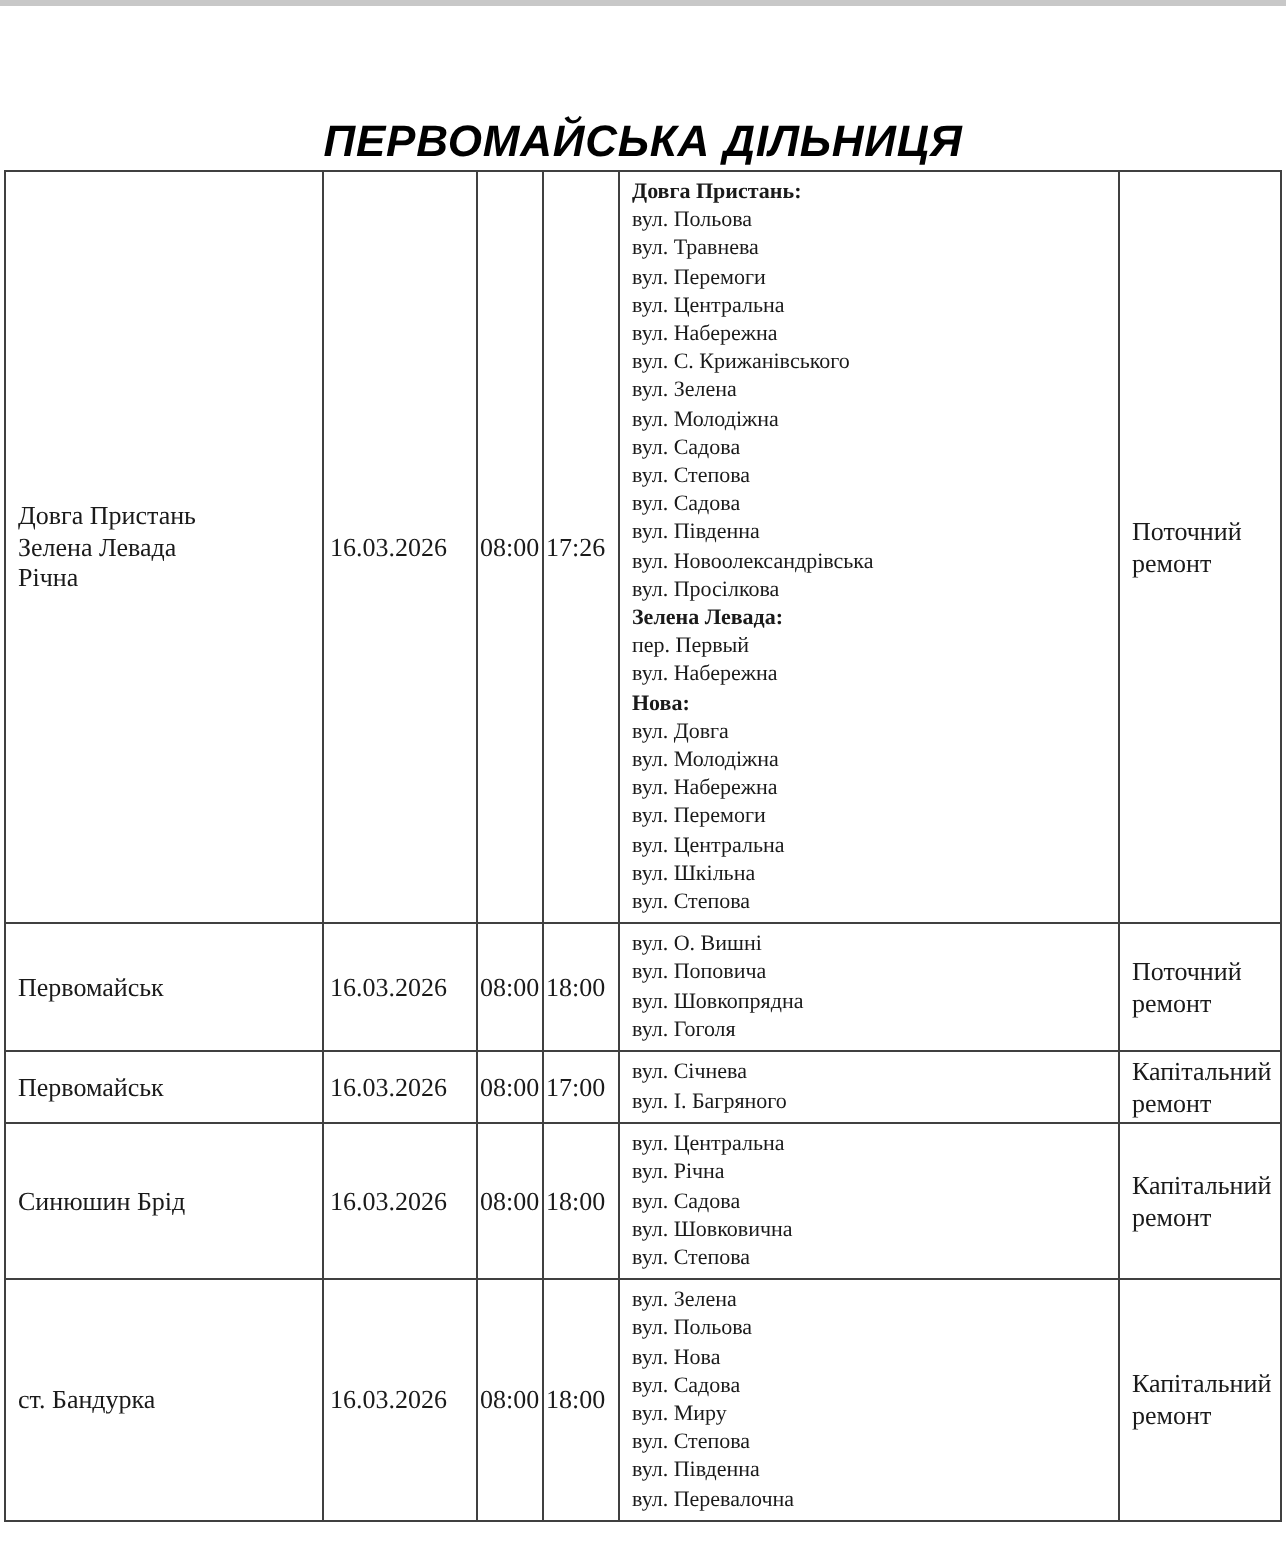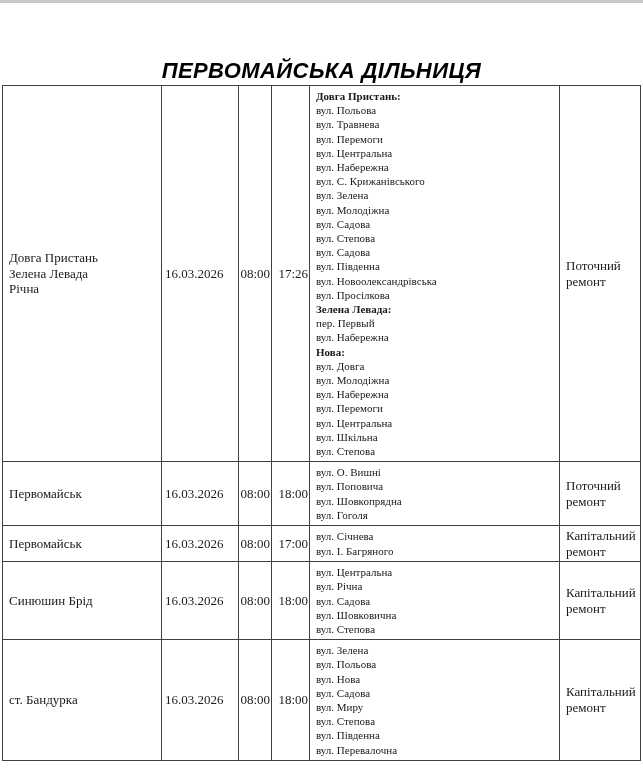--- a/index.html
+++ b/index.html
@@ -47,21 +47,21 @@
   col.c-repair{width:81px;}
   td.cell{
     border:1px solid var(--border);
     vertical-align:middle;
     font-size:13px;
     line-height:15px;
     padding:2px 3px;
   }
   td.location-cell{padding-left:6px;}
   td.date-cell{text-align:left;}
-  td.time-cell{text-align:right;padding:2px 1px;}
+  td.time-cell{text-align:left;padding:2px 1px;}
   td.streets-cell{padding:3px 2px 3px 6px;}
   td.repair-cell{padding-left:6px;line-height:15.5px;}
   .location-line{line-height:15.5px;white-space:nowrap;}
   .street-line{
     font-size:11px;
     line-height:14.2px;
     white-space:nowrap;
   }
   .street-line.bold{font-weight:bold;}
 </style>

